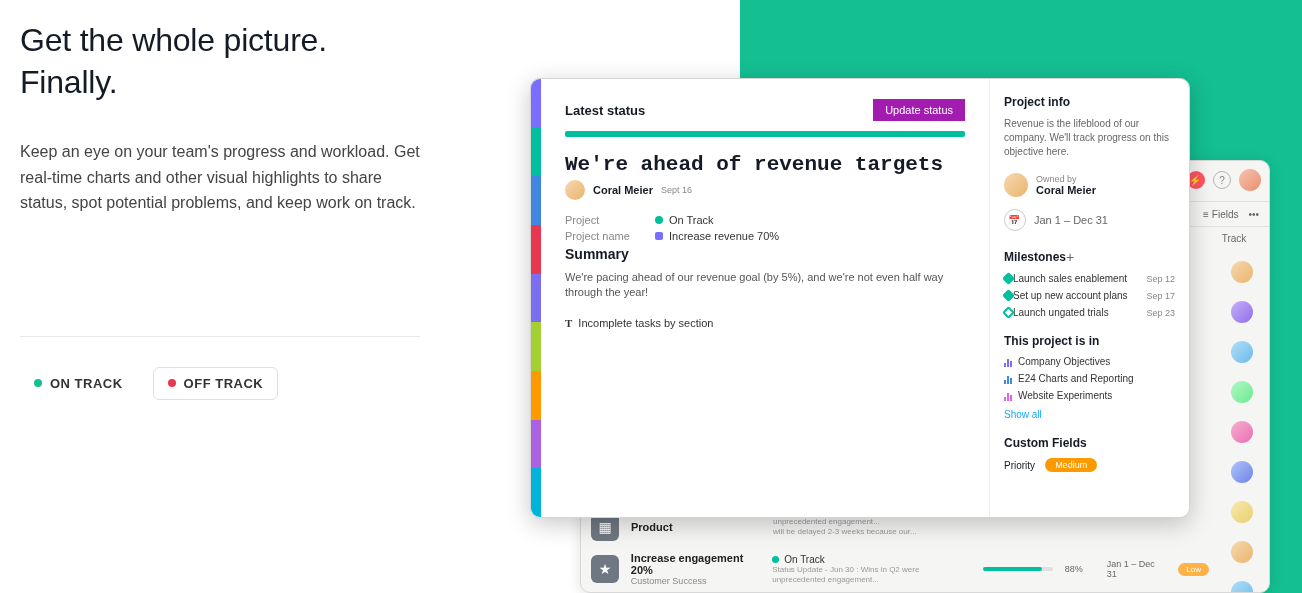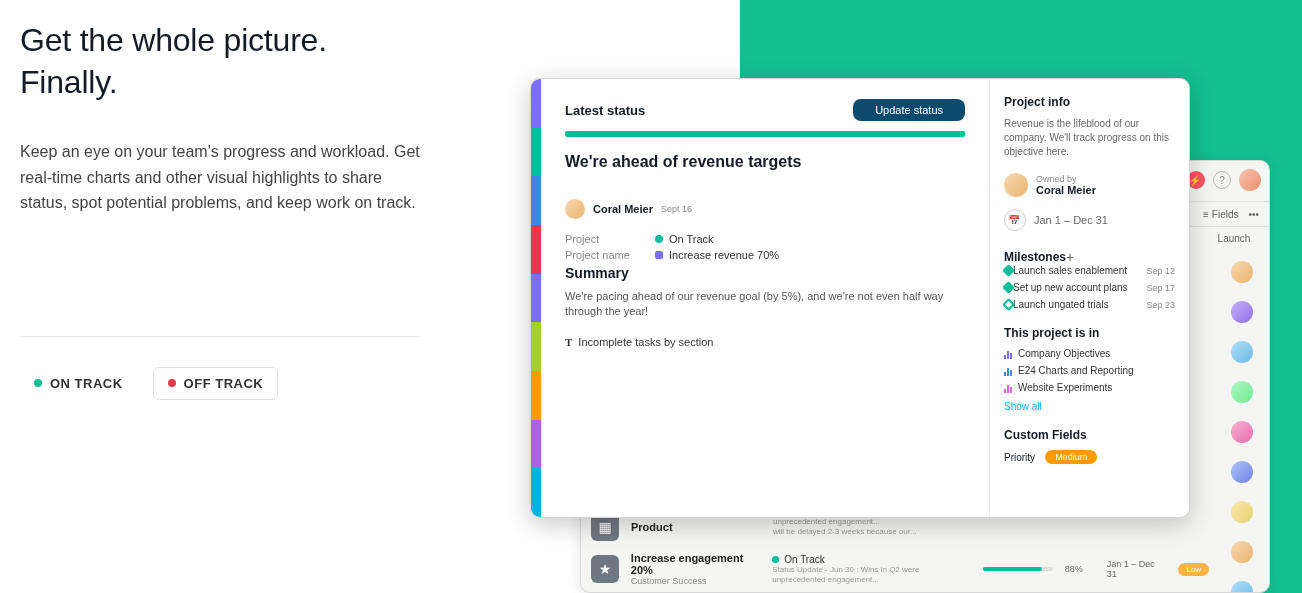--- a/index.html
+++ b/index.html
@@ -50,23 +50,23 @@
   .pill-low{background:#ffb347;}
 
   
   .modal { position:absolute; top:78px; left:530px; width:660px; height:440px; background:#fff; border-radius:10px; border:1px solid #d5d5d5; box-shadow:0 6px 24px rgba(0,0,0,0.22); display:flex; overflow:hidden; }
   .color-strip{width:10px;display:flex;flex-direction:column;}
   .color-strip div{flex:1;}
   .c1{background:#796eff;}.c2{background:#00bf9c;}.c3{background:#4186e0;}.c4{background:#e8384f;}.c5{background:#7a6ff0;}.c6{background:#a4cf30;}.c7{background:#fd9a00;}.c8{background:#aa62e3;}.c9{background:#00b4d9;}
   .modal-main{flex:1;padding:20px 24px 20px 24px;overflow:hidden;}
   .mm-head{display:flex;justify-content:space-between;align-items:center;margin-bottom:10px;}
   .mm-head h4{font-size:13px;font-weight:700;color:#151b26;}
-  .upd-btn{background:#0c4a6e;color:#fff;border:none;border-radius:8px;padding:5px 22px;font-size:11px;cursor:pointer;}
+  .upd-btn{background:#a21caf;color:#fff;border:none;border-radius:0;padding:5px 12px;font-size:11px;cursor:pointer;}
   .green-bar{height:6px;background:#00bf9c;border-radius:2px;margin-bottom:16px;}
-  .mm-title{font-size:16px;font-weight:700;margin-bottom:28px;}
+  .mm-title{font-size:21px;font-weight:700;margin-bottom:4px;font-family:Liberation Mono, monospace;}
   .author-row{display:flex;align-items:center;gap:8px;margin-bottom:14px;}
   .author-av{width:20px;height:20px;border-radius:50%;background:linear-gradient(135deg,#f8d8b0,#e9b46e);}
   .author-name{font-size:11px;font-weight:600;}
   .author-date{font-size:9px;color:#888;}
   .meta-row{display:flex;font-size:11px;color:#888;margin-bottom:4px;align-items:center;}
   .meta-label{width:90px;}
   .meta-val{color:#333;display:flex;align-items:center;gap:6px;}
   .sq{width:8px;height:8px;border-radius:2px;}
   .sq-green{background:#00bf9c;border-radius:50%;}
   .sq-purple{background:#796eff;}
@@ -77,21 +77,21 @@
 
   .modal-side{width:200px;border-left:1px solid #eee;padding:16px 14px;font-size:11px;overflow:hidden;}
   .ms-h{font-size:12px;font-weight:700;margin-bottom:8px;}
   .ms-desc{font-size:10px;color:#666;line-height:1.4;margin-bottom:14px;}
   .ms-owner{display:flex;gap:8px;align-items:center;margin-bottom:12px;}
   .ms-owner-av{width:24px;height:24px;border-radius:50%;background:linear-gradient(135deg,#f8d8b0,#e9b46e);}
   .ms-owner-txt .ob{font-size:9px;color:#888;}
   .ms-owner-txt .on{font-size:11px;font-weight:600;}
   .ms-date{display:flex;gap:8px;align-items:center;color:#666;margin-bottom:18px;}
   .cal-ic{width:22px;height:22px;border:1px solid #ccc;border-radius:50%;display:flex;align-items:center;justify-content:center;font-size:10px;color:#999;}
-  .ms-mile-head{display:flex;align-items:center;}
+  .ms-mile-head{display:flex;align-items:center;margin-bottom:8px;}
   .ms-mile-head h5{font-size:12px;font-weight:700;}
   .plus{font-size:14px;color:#666;cursor:pointer;}
   .mile{display:flex;align-items:center;font-size:10px;color:#333;margin-bottom:6px;}
   .mile .md{margin-left:auto;color:#888;font-size:9px;}
   .diamond{width:9px;height:9px;transform:rotate(45deg);background:#00bf9c;border-radius:2px;}
   .diamond.open{background:#fff;border:2px solid #00bf9c;}
   .ms-in{margin-top:16px;}
   .ms-in h5{font-size:12px;font-weight:700;margin-bottom:8px;}
   .in-item{display:flex;gap:6px;align-items:center;font-size:10px;color:#333;margin-bottom:6px;}
   .bars-ic{display:inline-flex;gap:1px;align-items:flex-end;height:10px;}
@@ -130,21 +130,21 @@
   <div class="back-card">
     <div class="back-header-icons">
       <span class="circle-icon upgrade-icon">⚡</span>
       <span class="circle-icon help-icon">?</span>
       <span class="back-avatar-small"></span>
     </div>
     <div class="back-bar">
       <span><span style="margin-right:3px;">≡</span><span>Fields</span></span>
       <span>•••</span>
     </div>
-    <div class="back-col-owner">Launch</div>
+    <div class="back-col-owner">Track</div>
     <div class="avatar-col">
       <div class="av av1"></div>
       <div class="av av2"></div>
       <div class="av av3"></div>
       <div class="av av4"></div>
       <div class="av av5"></div>
       <div class="av av6"></div>
       <div class="av av7"></div>
       <div class="av av1"></div>
       <div class="av av3"></div>

